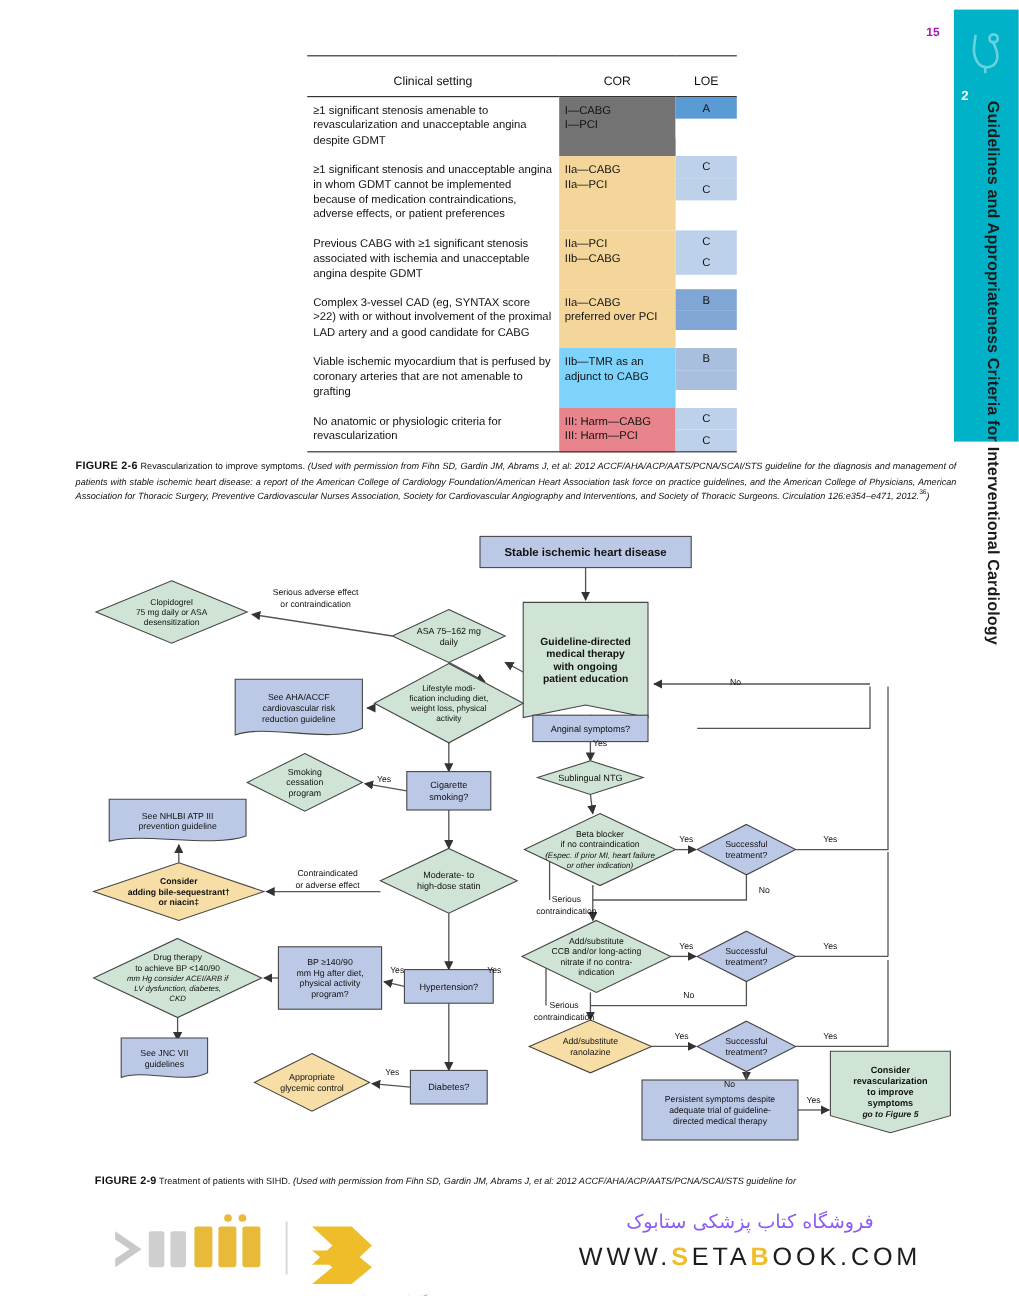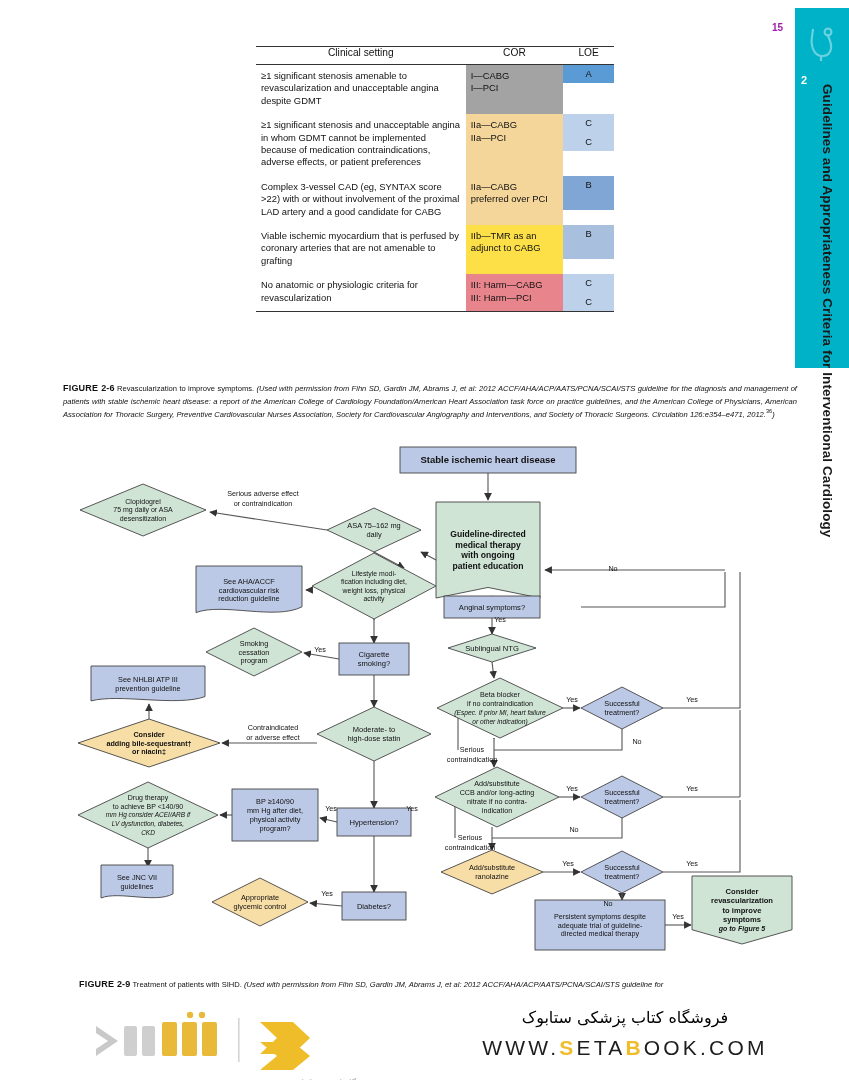--- a/index.html
+++ b/index.html
@@ -35,21 +35,21 @@
     letter-spacing:.1px; white-space:nowrap;
   }
   .page-num {
     position:absolute; right:66px; top:22px;
     font-size:10px; font-weight:700; color:#a21caf;
   }
   
   .tbl-wrap { position:absolute; left:256px; top:46px; width:358px; }
   table.guide { border-collapse:collapse; width:358px; font-size:9.4px; color:#111; }
   table.guide th {
-    font-weight:400; font-size:10.2px; padding:0 4px 6px 4px;
+    font-weight:400; font-size:10.2px; padding:16px 4px 6px 4px;
     border-top:1.4px solid #333; border-bottom:1px solid #333;
     text-align:center;
   }
   table.guide th.setting { text-align:center; }
   table.guide td { padding:5px 5px 7px 5px; vertical-align:top; line-height:1.32; }
   table.guide td.setting { width:198px;margin-left:28px; }
   table.guide td.cor { width:92px; }
   table.guide td.loe { width:48px; text-align:center; }
   table.guide tr.last td { border-bottom:1.4px solid #333; }
   .sub { display:block; }
@@ -68,21 +68,21 @@
   .flow { position:absolute; left:0; top:440px; width:697px; height:535px; }
   .flow svg { display:block; }
   .fx { font-family:"Liberation Sans", sans-serif; }
   
   .footer {
     position:absolute; left:0; top:1000px; width:849px; height:80px;
     background:#ffffff;
   }
   .logo-wrap { position:absolute; left:78px; top:8px; width:300px; height:66px; }
   .site-text { position:absolute; left:430px; top:8px; width:390px; text-align:center; }
-  .site-fa { font-size:16px; color:#000000; direction:rtl; font-family:"DejaVu Sans", sans-serif; }
+  .site-fa { font-size:16px; color:#8b5cf6; direction:rtl; font-family:"DejaVu Sans", sans-serif; }
   .site-url {
     font-size:21px; letter-spacing:3.2px; color:#1d1d1d; margin-top:9px;
     font-family:"Liberation Sans", sans-serif; font-weight:400;
   }
   .site-url .hl { color:#f0bd2a; font-weight:700; }
   .logo-fa-sub { font-size:9px; color:#9a9a9a; direction:rtl; text-align:right; }
 </style>
 </head>
 <body>
 
@@ -106,54 +106,65 @@
       <thead>
         <tr>
           <th class="setting">Clinical setting</th>
           <th>COR</th>
           <th>LOE</th>
         </tr>
       </thead>
       <tbody id="tbl-body">
           <tr>
             <td class="setting">≥1 significant stenosis amenable to revascularization and unacceptable angina despite GDMT</td>
-            <td class="cor" style="background: #a3a3a3;">
+            <td class="cor" style="background: #737373;">
               <span class="sub">I—CABG</span>
               <span class="sub">I—PCI</span>
             </td>
             <td class="loe" style="padding: 0px; height: 1px;">
               <div class="cellpad" style="background: rgb(90, 155, 213); min-height: 16px;">A</div>
               <div class="cellpad" style="background: rgb(255, 255, 255); min-height: 16px;"></div>
             </td>
           </tr>
           <tr>
             <td class="setting">≥1 significant stenosis and unacceptable angina in whom GDMT cannot be implemented because of medication contraindications, adverse effects, or patient preferences</td>
             <td class="cor" style="background: rgb(244, 214, 154);">
               <span class="sub">IIa—CABG</span>
               <span class="sub">IIa—PCI</span>
             </td>
             <td class="loe" style="padding: 0px; height: 1px;">
               <div class="cellpad" style="background: rgb(189, 210, 234); min-height: 16px;">C</div>
               <div class="cellpad" style="background: rgb(189, 210, 234); min-height: 16px;">C</div>
             </td>
           </tr>
           <tr>
+            <td class="setting">Previous CABG with ≥1 significant stenosis associated with ischemia and unacceptable angina despite GDMT</td>
+            <td class="cor" style="background: rgb(244, 214, 154);">
+              <span class="sub">IIa—PCI</span>
+              <span class="sub">IIb—CABG</span>
+            </td>
+            <td class="loe" style="padding: 0px; height: 1px;">
+              <div class="cellpad" style="background: rgb(189, 210, 234); min-height: 16px;">C</div>
+              <div class="cellpad" style="background: rgb(189, 210, 234); min-height: 16px;">C</div>
+            </td>
+          </tr>
+          <tr>
             <td class="setting">Complex 3-vessel CAD (eg, SYNTAX score &gt;22) with or without involvement of the proximal LAD artery and a good candidate for CABG</td>
             <td class="cor" style="background: rgb(244, 214, 154);">
               <span class="sub">IIa—CABG</span>
               <span class="sub">preferred over PCI</span>
             </td>
             <td class="loe" style="padding: 0px; height: 1px;">
               <div class="cellpad" style="background: rgb(127, 166, 212); min-height: 16px;">B</div>
               <div class="cellpad" style="background: rgb(127, 166, 212); min-height: 16px;"></div>
             </td>
           </tr>
           <tr>
             <td class="setting">Viable ischemic myocardium that is perfused by coronary arteries that are not amenable to grafting</td>
-            <td class="cor" style="background: #fde047;">
+            <td class="cor" style="background: #7dd3fc;">
               <span class="sub">IIb—TMR as an</span>
               <span class="sub">adjunct to CABG</span>
             </td>
             <td class="loe" style="padding: 0px; height: 1px;">
               <div class="cellpad" style="background: rgb(168, 192, 222); min-height: 16px;">B</div>
               <div class="cellpad" style="background: rgb(168, 192, 222); min-height: 16px;"></div>
             </td>
           </tr>
           <tr class="last">
             <td class="setting">No anatomic or physiologic criteria for revascularization</td>

